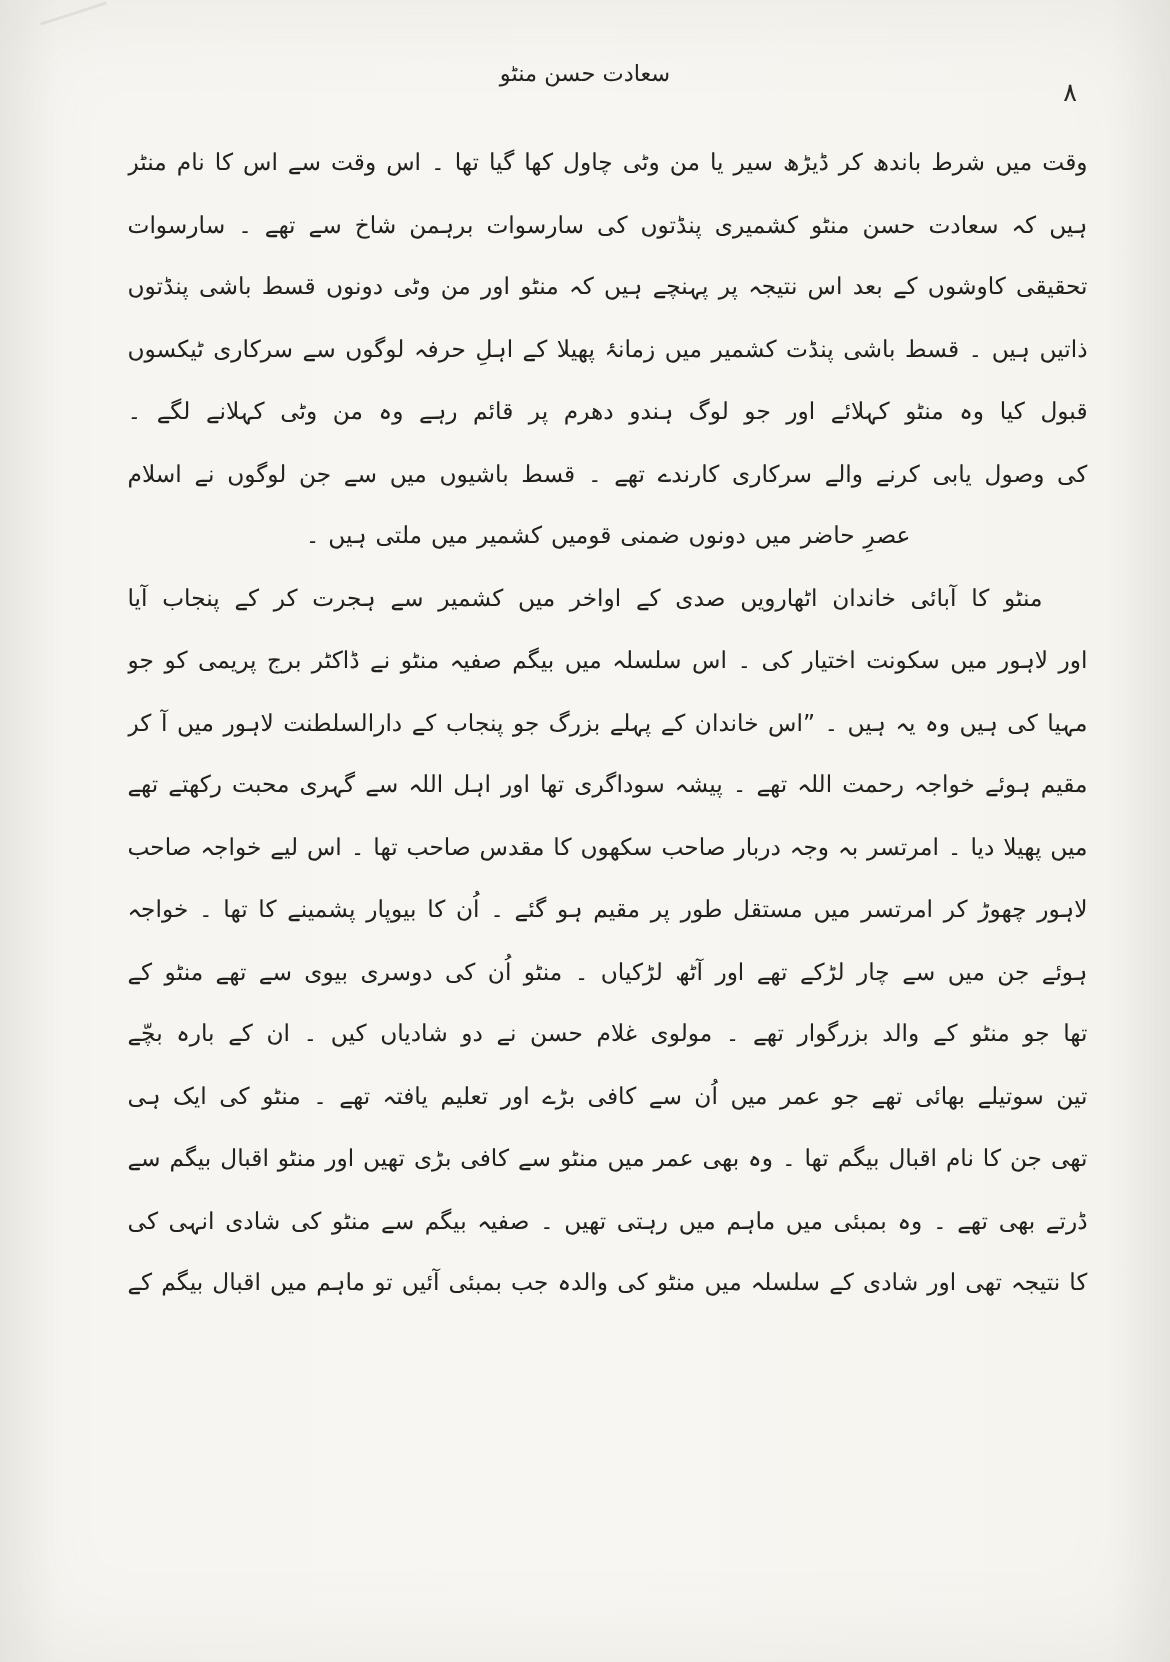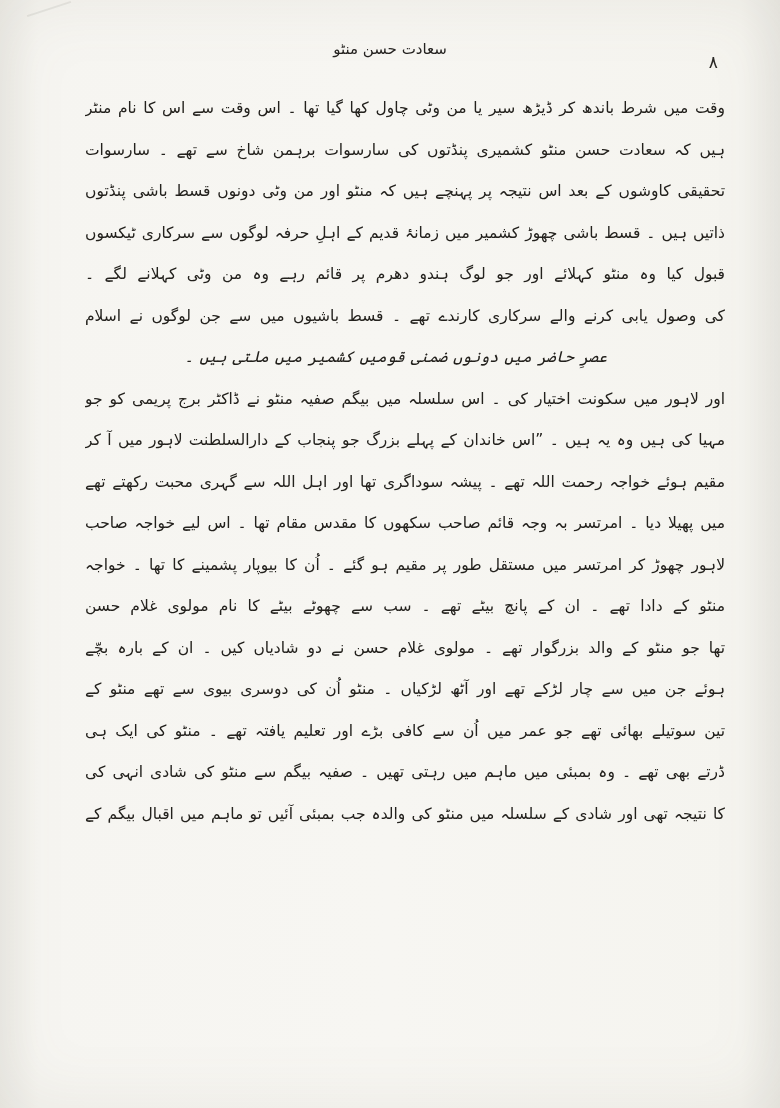--- a/index.html
+++ b/index.html
@@ -59,21 +59,20 @@
     height: 41.5px;
     line-height: 41.5px;
     overflow: hidden;
     text-align: justify;
     text-align-last: justify;
     white-space: normal;
     word-spacing: 1px;
   }
   .line.short {
     text-align-last: right;
-    font-style: italic;
   }
   
   .corner-mark {
     position: absolute;
     top: 8px;
     left: 26px;
     width: 46px;
     height: 2px;
     background: rgba(90, 85, 75, 0.10);
     transform: rotate(-18deg);
@@ -91,32 +90,33 @@
   </div>
 
   <div class="text-block">
 
   <div class="para">
         <div class="line">وقت میں شرط باندھ کر ڈیڑھ سیر یا من وٹی چاول کھا گیا تھا ۔ اس وقت سے اس کا نام منٹر پڑ گیا ۔</div>
       </div>
       <div class="para">
         <div class="line">ہیں کہ سعادت حسن منٹو کشمیری پنڈتوں کی سارسوات برہمن شاخ سے تھے ۔ سارسوات برہمن</div>
         <div class="line">تحقیقی کاوشوں کے بعد اس نتیجہ پر پہنچے ہیں کہ منٹو اور من وٹی دونوں قسط باشی پنڈتوں کی</div>
-        <div class="line">ذاتیں ہیں ۔ قسط باشی چھوڑ کشمیر میں زمانۂ قدیم کے اہلِ حرفہ لوگوں سے سرکاری ٹیکسوں</div>
+        <div class="line">ذاتیں ہیں ۔ قسط باشی پنڈت کشمیر میں زمانۂ پھیلا کے اہلِ حرفہ لوگوں سے سرکاری ٹیکسوں</div>
         <div class="line">قبول کیا وہ منٹو کہلائے اور جو لوگ ہندو دھرم پر قائم رہے وہ من وٹی کہلانے لگے ۔</div>
         <div class="line">کی وصول یابی کرنے والے سرکاری کارندے تھے ۔ قسط باشیوں میں سے جن لوگوں نے اسلام</div>
         <div class="line short" style="padding-right: 118px;">عصرِ حاضر میں دونوں ضمنی قومیں کشمیر میں ملتی ہیں ۔</div>
       </div>
       <div class="para">
+        <div class="line" style="padding-right: 30px;">منٹو کا آبائی خاندان اٹھارویں صدی کے اواخر میں کشمیر سے ہجرت کر کے پنجاب آیا</div>
         <div class="line">اور لاہور میں سکونت اختیار کی ۔ اس سلسلہ میں بیگم صفیہ منٹو نے ڈاکٹر برج پریمی کو جو تفصیلات</div>
         <div class="line">مہیا کی ہیں وہ یہ ہیں ۔ ”اس خاندان کے پہلے بزرگ جو پنجاب کے دارالسلطنت لاہور میں آ کر</div>
         <div class="line">مقیم ہوئے خواجہ رحمت اللہ تھے ۔ پیشہ سوداگری تھا اور اہل اللہ سے گہری محبت رکھتے تھے ۔</div>
-        <div class="line">میں پھیلا دیا ۔ امرتسر بہ وجہ قائم صاحب سکھوں کا مقدس مقام تھا ۔ اس لیے خواجہ صاحب</div>
+        <div class="line">میں پھیلا دیا ۔ امرتسر بہ وجہ دربار صاحب سکھوں کا مقدس صاحب تھا ۔ اس لیے خواجہ صاحب</div>
         <div class="line">لاہور چھوڑ کر امرتسر میں مستقل طور پر مقیم ہو گئے ۔ اُن کا بیوپار پشمینے کا تھا ۔ خواجہ جمال الدین</div>
-        <div class="line">منٹو کے دادا تھے ۔ ان کے پانچ بیٹے تھے ۔ سب سے چھوٹے بیٹے کا نام مولوی غلام حسن</div>
+        <div class="line">ہوئے جن میں سے چار لڑکے تھے اور آٹھ لڑکیاں ۔ منٹو اُن کی دوسری بیوی سے تھے منٹو کے</div>
         <div class="line">تھا جو منٹو کے والد بزرگوار تھے ۔ مولوی غلام حسن نے دو شادیاں کیں ۔ ان کے بارہ بچّے</div>
-        <div class="line">ہوئے جن میں سے چار لڑکے تھے اور آٹھ لڑکیاں ۔ منٹو اُن کی دوسری بیوی سے تھے منٹو کے</div>
         <div class="line">تین سوتیلے بھائی تھے جو عمر میں اُن سے کافی بڑے اور تعلیم یافتہ تھے ۔ منٹو کی ایک ہی حقیقی بہن</div>
+        <div class="line">تھی جن کا نام اقبال بیگم تھا ۔ وہ بھی عمر میں منٹو سے کافی بڑی تھیں اور منٹو اقبال بیگم سے</div>
         <div class="line">ڈرتے بھی تھے ۔ وہ بمبئی میں ماہم میں رہتی تھیں ۔ صفیہ بیگم سے منٹو کی شادی انہی کی مساعی</div>
         <div class="line">کا نتیجہ تھی اور شادی کے سلسلہ میں منٹو کی والدہ جب بمبئی آئیں تو ماہم میں اقبال بیگم کے گھ</div>
       </div>
     </div>
 </div>
 
 </body></html>

